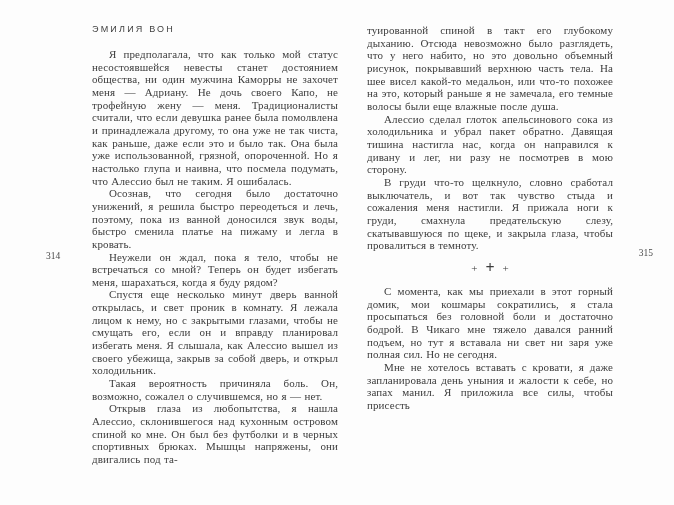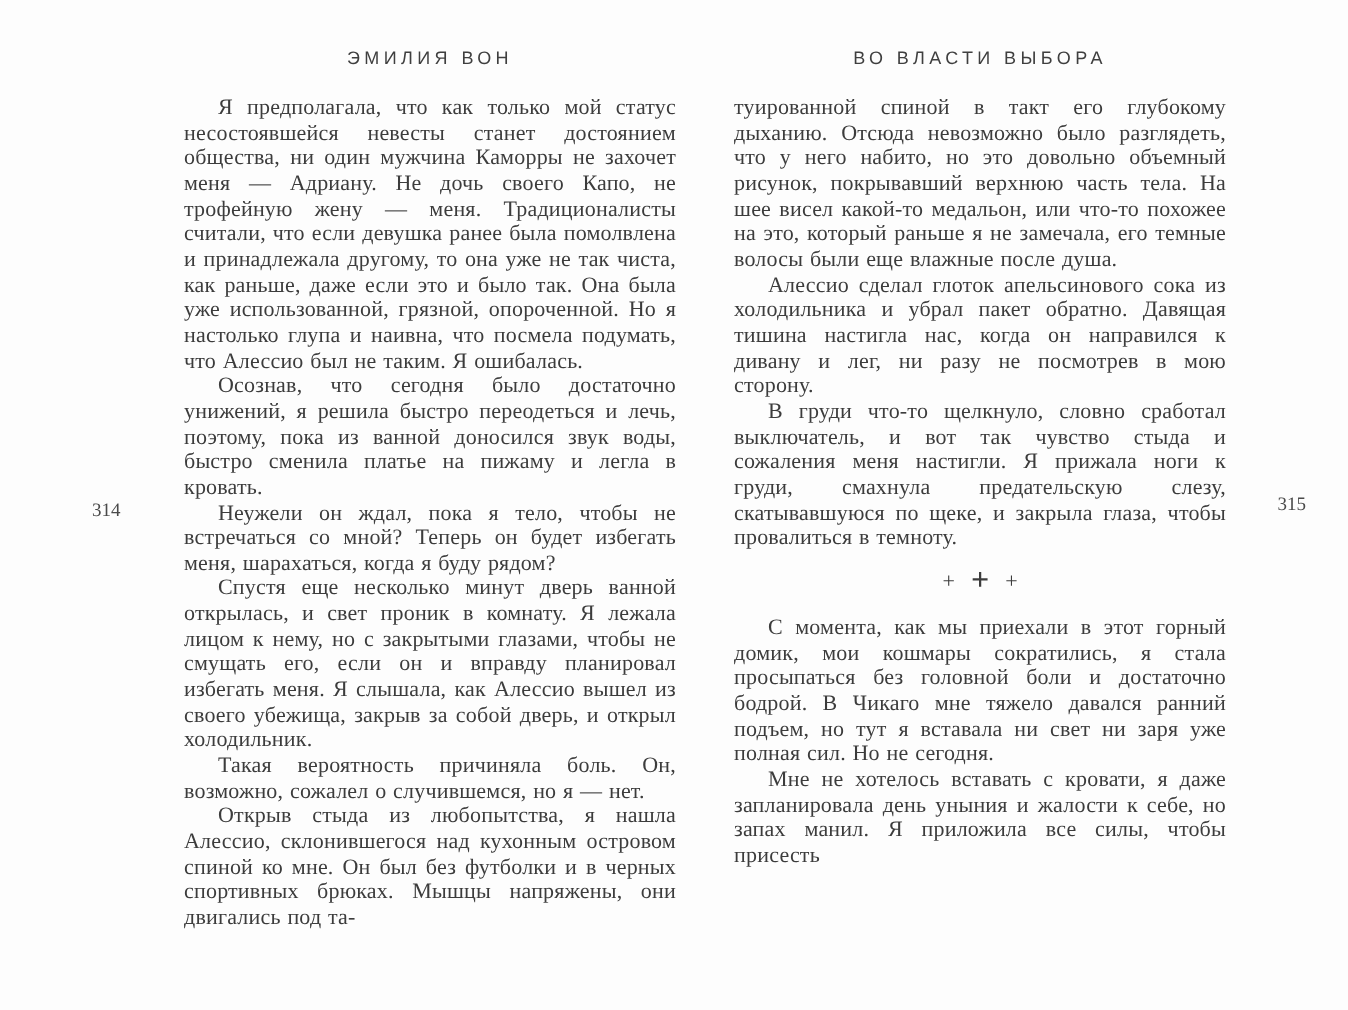--- a/index.html
+++ b/index.html
@@ -21,21 +21,20 @@
   }
   .page {
     position: absolute;
     top: 24px;
     width: 246px;
   }
   .page.left  { left: 92px; }
   .page.right { left: 367px; }
 
   .running-header {
-    text-align: center;
     font-family: "Liberation Sans", sans-serif;
     font-size: 9px;
     letter-spacing: 2.2px;
     color: #3f3f3f;
     margin-bottom: 14px;
     white-space: nowrap;
     font-stretch: condensed;
   }
 
   .page-body p {
@@ -85,26 +84,25 @@
 
   <div class="page left">
     <div class="running-header">ЭМИЛИЯ ВОН</div>
     <div class="pagenum outer-left">314</div>
     <div class="page-body">
         <p>Я предполагала, что как только мой статус несостоявшейся невесты станет достоянием общества, ни один мужчина Каморры не захочет меня — Адриану. Не дочь своего Капо, не трофейную жену — меня. Традиционалисты считали, что если девушка ранее была помолвлена и принадлежала другому, то она уже не так чиста, как раньше, даже если это и было так. Она была уже использованной, грязной, опороченной. Но я настолько глупа и наивна, что посмела подумать, что Алессио был не таким. Я ошибалась.</p>
         <p>Осознав, что сегодня было достаточно унижений, я решила быстро переодеться и лечь, поэтому, пока из ванной доносился звук воды, быстро сменила платье на пижаму и легла в кровать.</p>
         <p>Неужели он ждал, пока я тело, чтобы не встречаться со мной? Теперь он будет избегать меня, шарахаться, когда я буду рядом?</p>
         <p>Спустя еще несколько минут дверь ванной открылась, и свет проник в комнату. Я лежала лицом к нему, но с закрытыми глазами, чтобы не смущать его, если он и вправду планировал избегать меня. Я слышала, как Алессио вышел из своего убежища, закрыв за собой дверь, и открыл холодильник.</p>
         <p>Такая вероятность причиняла боль. Он, возможно, сожалел о случившемся, но я — нет.</p>
-        <p>Открыв стыда из любопытства, я нашла Алессио, склонившегося над кухонным островом спиной ко мне. Он был без футболки и в черных спортивных брюках. Мышцы напряжены, они двигались под та-</p>
+        <p>Открыв глаза из любопытства, я нашла Алессио, склонившегося над кухонным островом спиной ко мне. Он был без футболки и в черных спортивных брюках. Мышцы напряжены, они двигались под та-</p>
       </div>
   </div>
 
   <div class="page right">
-    <div class="running-header">ВО ВЛАСТИ ВЫБОРА</div>
     <div class="pagenum outer-right">315</div>
     <div class="page-body">
         <p class="noindent">туированной спиной в такт его глубокому дыханию. Отсюда невозможно было разглядеть, что у него набито, но это довольно объемный рисунок, покрывавший верхнюю часть тела. На шее висел какой-то медальон, или что-то похожее на это, который раньше я не замечала, его темные волосы были еще влажные после душа.</p>
         <p>Алессио сделал глоток апельсинового сока из холодильника и убрал пакет обратно. Давящая тишина настигла нас, когда он направился к дивану и лег, ни разу не посмотрев в мою сторону.</p>
         <p>В груди что-то щелкнуло, словно сработал выключатель, и вот так чувство стыда и сожаления меня настигли. Я прижала ноги к груди, смахнула предательскую слезу, скатывавшуюся по щеке, и закрыла глаза, чтобы провалиться в темноту.</p>
       </div>
     <div class="section-divider">
       <span class="cross">+</span><span class="cross big">+</span><span class="cross">+</span>
     </div>
     <div class="page-body">

